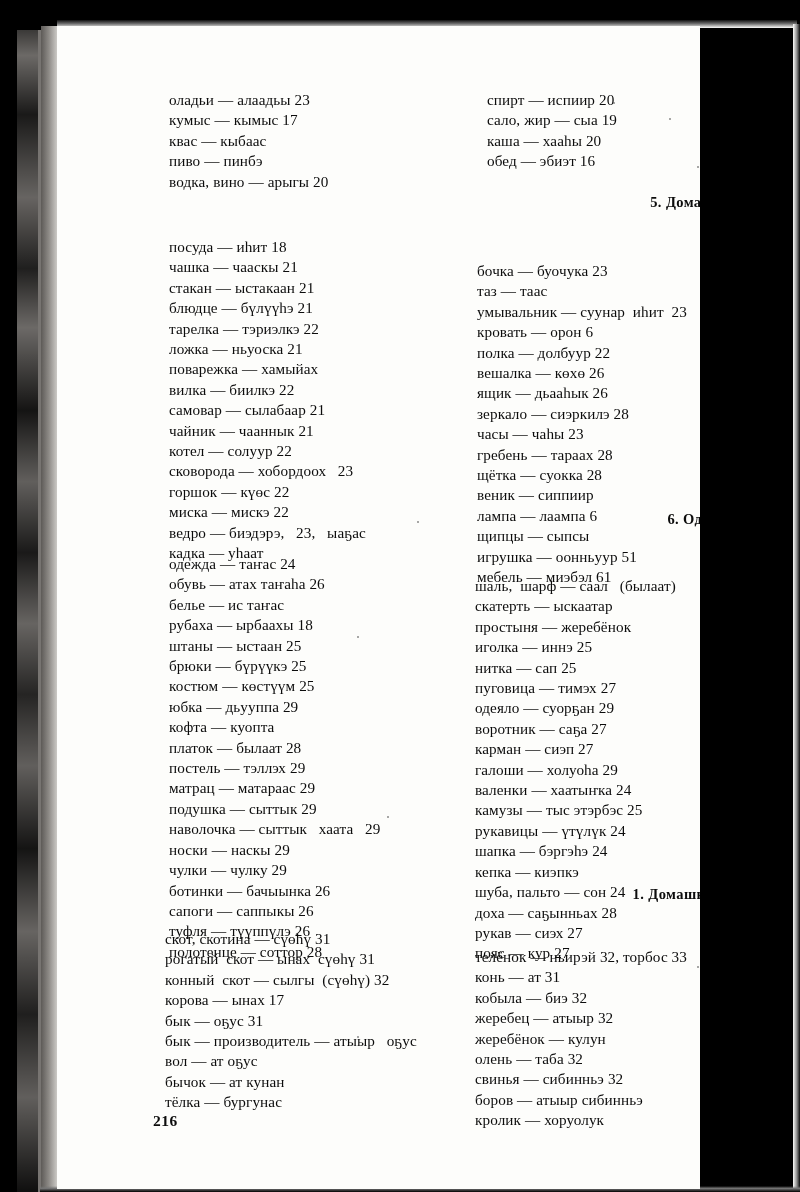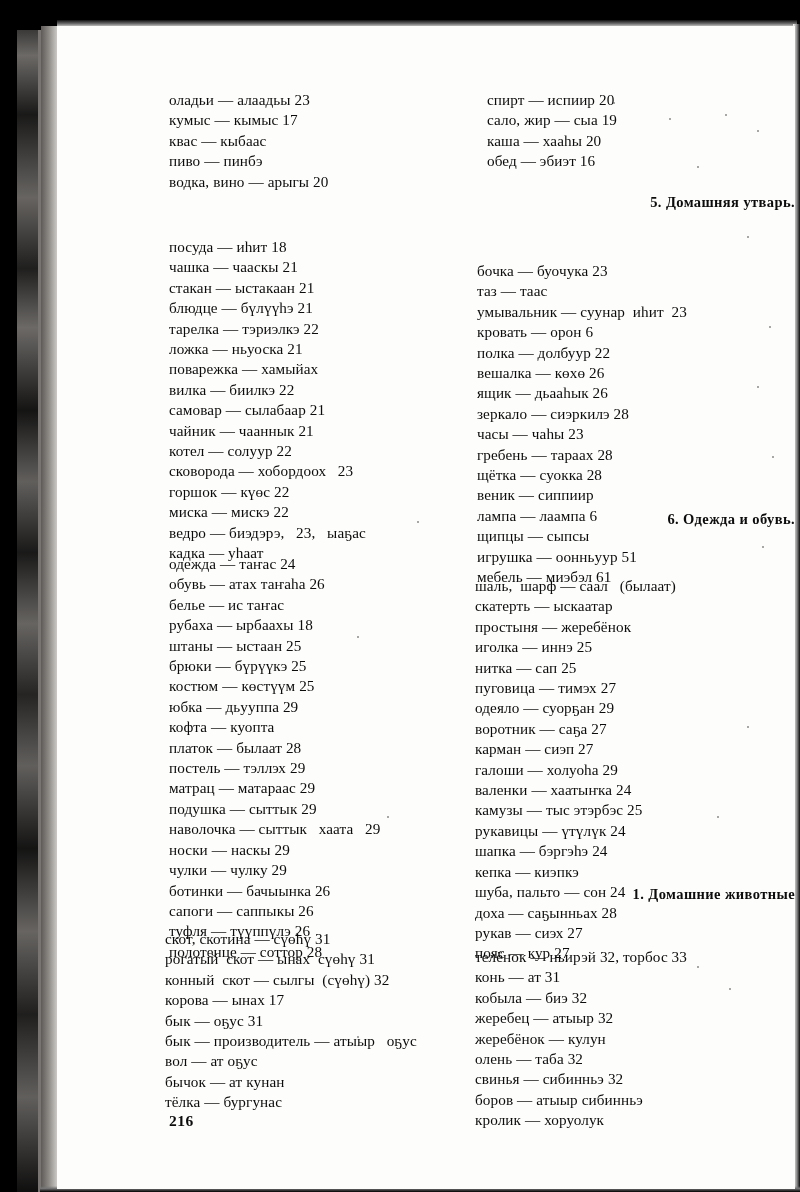--- a/index.html
+++ b/index.html
@@ -52,21 +52,21 @@
     position: absolute;
     left: 41px; top: 26px;
     width: 22px; height: 1166px;
     background: linear-gradient(90deg, #5d5a57 0%, #8d8a86 35%, #cfcdc9 75%, #f3f2ef 100%);
   }
   
   #page {
     position: absolute;
     left: 57px;
     top: 26px;
-    width: 738px;
+    width: 643px;
     height: 1163px;
     background: #fdfdfb;
     box-shadow: inset 0 0 0 0 #fff;
     overflow: hidden;
   }
   .page-edge-top {
     position: absolute;
     left: 57px; top: 20px;
     width: 740px; height: 8px;
     background: linear-gradient(180deg, #111 0%, #6b6b6b 45%, #fdfdfb 100%);
@@ -122,21 +122,21 @@
   }
   ul.entries li {
     font-size: 15.2px;
     line-height: 20.4px;
     white-space: pre;
     font-family: "Liberation Serif", "DejaVu Serif", serif;
     letter-spacing: .1px;
   }
   .folio {
     position: absolute;
-    left: 112px;
+    left: 96px;
     font-size: 15.5px;
     font-weight: bold;
     letter-spacing: .5px;
   }
 
   
   .speckle {
     position: absolute;
     pointer-events: none;
     background: #2b2b2b;

